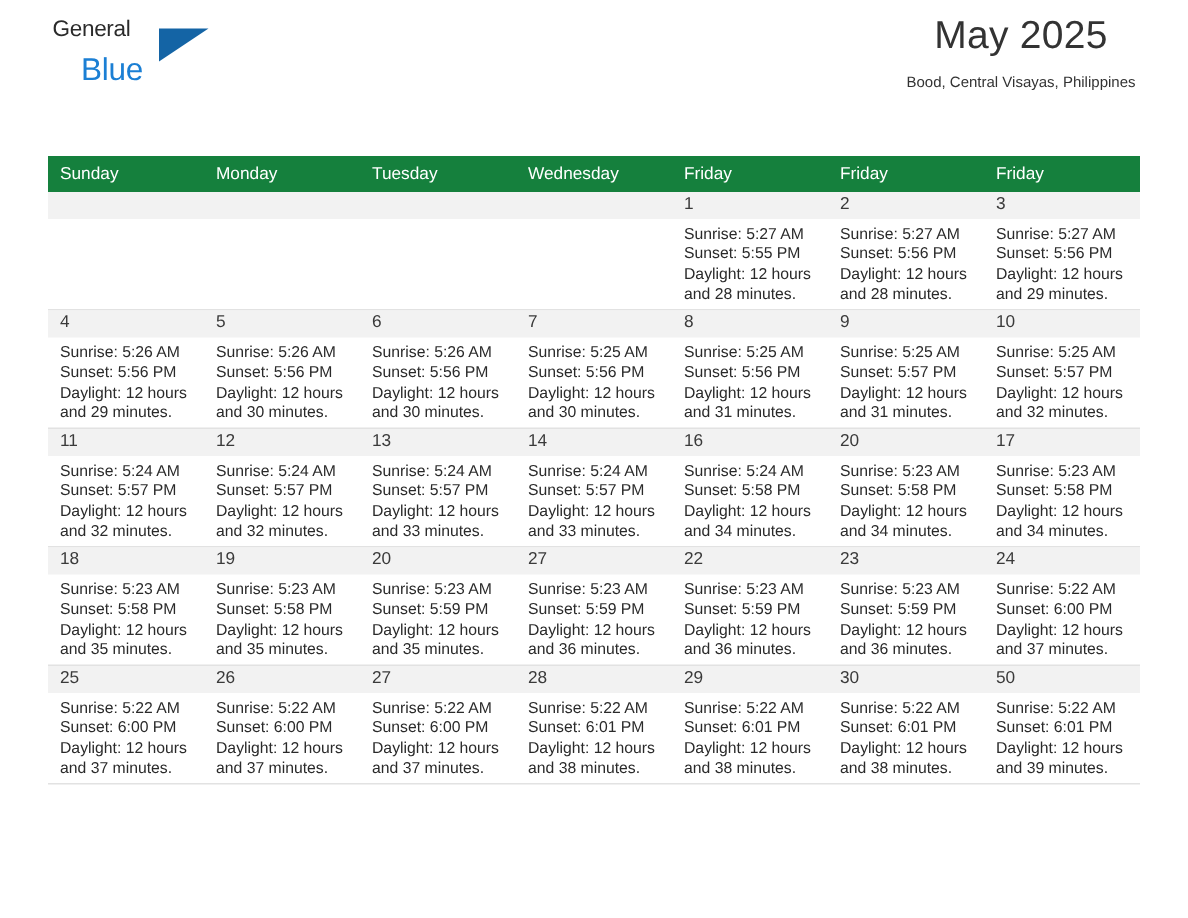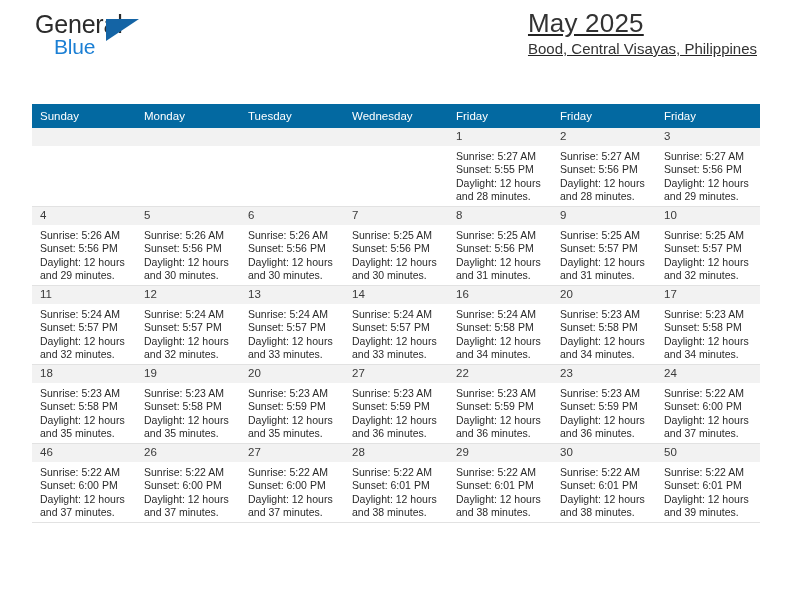--- a/index.html
+++ b/index.html
@@ -29,21 +29,21 @@
   }
   .brand {
     position: absolute;
     left: 3px;
     top: 12px;
     width: 140px;
     height: 52px;
     line-height: 1;
   }
   .brand-general {
-    font-size: 25px;
+    font-size: 15px;
     color: #2b2b2b;
     letter-spacing: -0.2px;
     font-family: "Liberation Sans", sans-serif;
   }
   .brand-blue {
     position: absolute;
     left: 19px;
     top: 24px;
     font-size: 21px;
     color: #1b7fd4;
@@ -55,46 +55,45 @@
     top: 7px;
     width: 0;
     height: 0;
     border-left: 33px solid #1464a5;
     border-bottom: 22px solid transparent;
   }
   .title-block {
     position: absolute;
     right: 3px;
     top: 8px;
-    text-align: left;
-    text-decoration: underline;
+    text-align: center;
   }
   .cal-title {
     font-size: 26px;
     color: #333333;
     font-weight: normal;
     letter-spacing: 0.2px;
   }
   .cal-location {
-    margin-top: 1px;
-    font-size: 15px;
+    margin-top: 11px;
+    font-size: 10px;
     color: #333333;
   }
 
   
   .calendar {
     position: absolute;
     left: 32px;
     top: 104px;
     width: 728px;
     border-collapse: collapse;
     table-layout: fixed;
   }
   .calendar th {
-    background: #0369a1;
+    background: #15803d;
     color: #ffffff;
     font-weight: normal;
     font-size: 11.5px;
     text-align: left;
     padding: 6px 0 6px 8px;
     height: 12px;
     border: none;
   }
   .calendar td {
     vertical-align: top;
@@ -450,21 +449,21 @@
                 <div>Sunset: 6:00 PM</div>
                 <div>Daylight: 12 hours</div>
                 <div>and 37 minutes.</div>
               </div>
             </div>
           </td>
         </tr>
         <tr>
           <td>
             <div class="cell">
-              <div class="daynum-bar">46</div>
+              <div class="daynum-bar">25</div>
               <div class="info">
                 <div>Sunrise: 5:22 AM</div>
                 <div>Sunset: 6:00 PM</div>
                 <div>Daylight: 12 hours</div>
                 <div>and 37 minutes.</div>
               </div>
             </div>
           </td>
           <td>
             <div class="cell">

